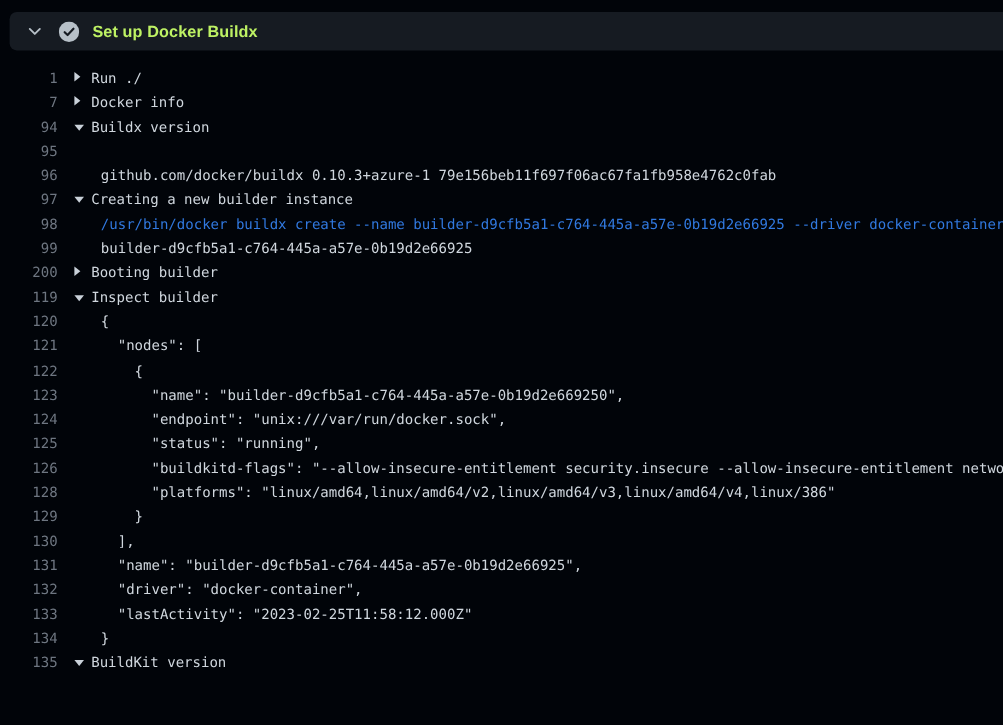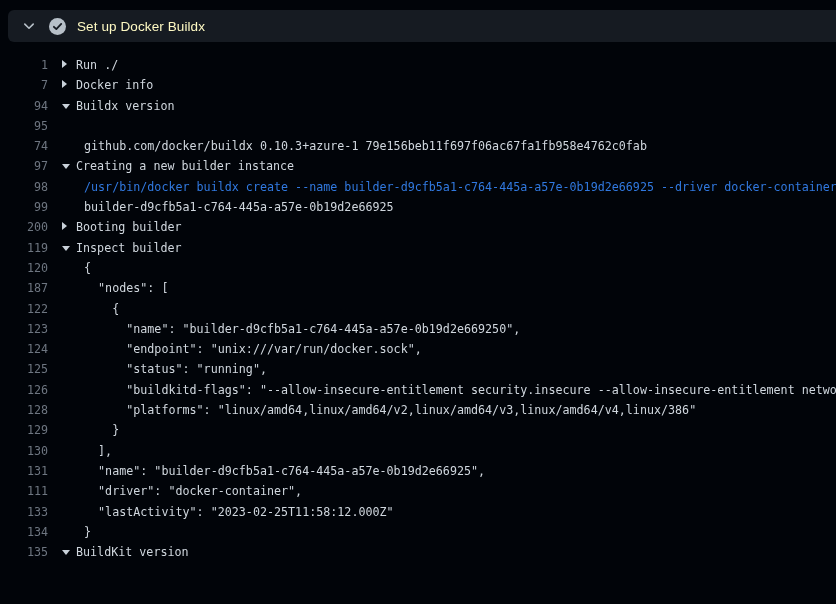--- a/index.html
+++ b/index.html
@@ -16,23 +16,23 @@
     background: #161b22;
     border-radius: 6px 0 0 6px;
     display: flex;
     align-items: center;
     padding-left: 14px;
     cursor: pointer;
   }
   .step-header .chev { width: 14px; height: 14px; margin-right: 13px; flex: none; display: block; }
   .step-header .check { width: 17px; height: 17px; margin-right: 11px; flex: none; display: block; }
   .step-title {
-    color: #fef9c3;
+    color: #bef264;
     font-size: 13.5px;
-    font-weight: 400;
+    font-weight: 700;
     letter-spacing: 0.1px;
   }
   
   .log {
     padding-top: 13px;
     font-family: "DejaVu Sans Mono", "Liberation Mono", monospace;
     font-size: 11.7px;
   }
   .row { display: flex; height: 20.3px; line-height: 20.3px; }
   .num {
@@ -90,21 +90,21 @@
     <span class="content group"><i class="tri right"></i><span class="text">Docker info</span></span>
   </div>
     <div class="row">
     <span class="num">94</span>
     <span class="content group"><i class="tri down"></i><span class="text">Buildx version</span></span>
   </div>
     <div class="row">
     <span class="num">95</span>
   </div>
     <div class="row">
-    <span class="num">74</span>
+    <span class="num">96</span>
     <span class="content plain"><span class="text">github.com/docker/buildx 0.10.3+azure-1 79e156beb11f697f06ac67fa1fb958e4762c0fab</span></span>
   </div>
     <div class="row">
     <span class="num">97</span>
     <span class="content group"><i class="tri down"></i><span class="text">Creating a new builder instance</span></span>
   </div>
     <div class="row">
     <span class="num">98</span>
     <span class="content plain cmd"><span class="text">/usr/bin/docker buildx create --name builder-d9cfb5a1-c764-445a-a57e-0b19d2e66925 --driver docker-container</span></span>
   </div>
@@ -118,21 +118,21 @@
   </div>
     <div class="row">
     <span class="num">119</span>
     <span class="content group"><i class="tri down"></i><span class="text">Inspect builder</span></span>
   </div>
     <div class="row">
     <span class="num">120</span>
     <span class="content plain"><span class="text">{</span></span>
   </div>
     <div class="row">
-    <span class="num">187</span>
+    <span class="num">121</span>
     <span class="content plain"><span class="text">  "nodes": [</span></span>
   </div>
     <div class="row">
     <span class="num">122</span>
     <span class="content plain"><span class="text">    {</span></span>
   </div>
     <div class="row">
     <span class="num">123</span>
     <span class="content plain"><span class="text">      "name": "builder-d9cfb5a1-c764-445a-a57e-0b19d2e669250",</span></span>
   </div>
@@ -158,21 +158,21 @@
   </div>
     <div class="row">
     <span class="num">130</span>
     <span class="content plain"><span class="text">  ],</span></span>
   </div>
     <div class="row">
     <span class="num">131</span>
     <span class="content plain"><span class="text">  "name": "builder-d9cfb5a1-c764-445a-a57e-0b19d2e66925",</span></span>
   </div>
     <div class="row">
-    <span class="num">111</span>
+    <span class="num">132</span>
     <span class="content plain"><span class="text">  "driver": "docker-container",</span></span>
   </div>
     <div class="row">
     <span class="num">133</span>
     <span class="content plain"><span class="text">  "lastActivity": "2023-02-25T11:58:12.000Z"</span></span>
   </div>
     <div class="row">
     <span class="num">134</span>
     <span class="content plain"><span class="text">}</span></span>
   </div>

